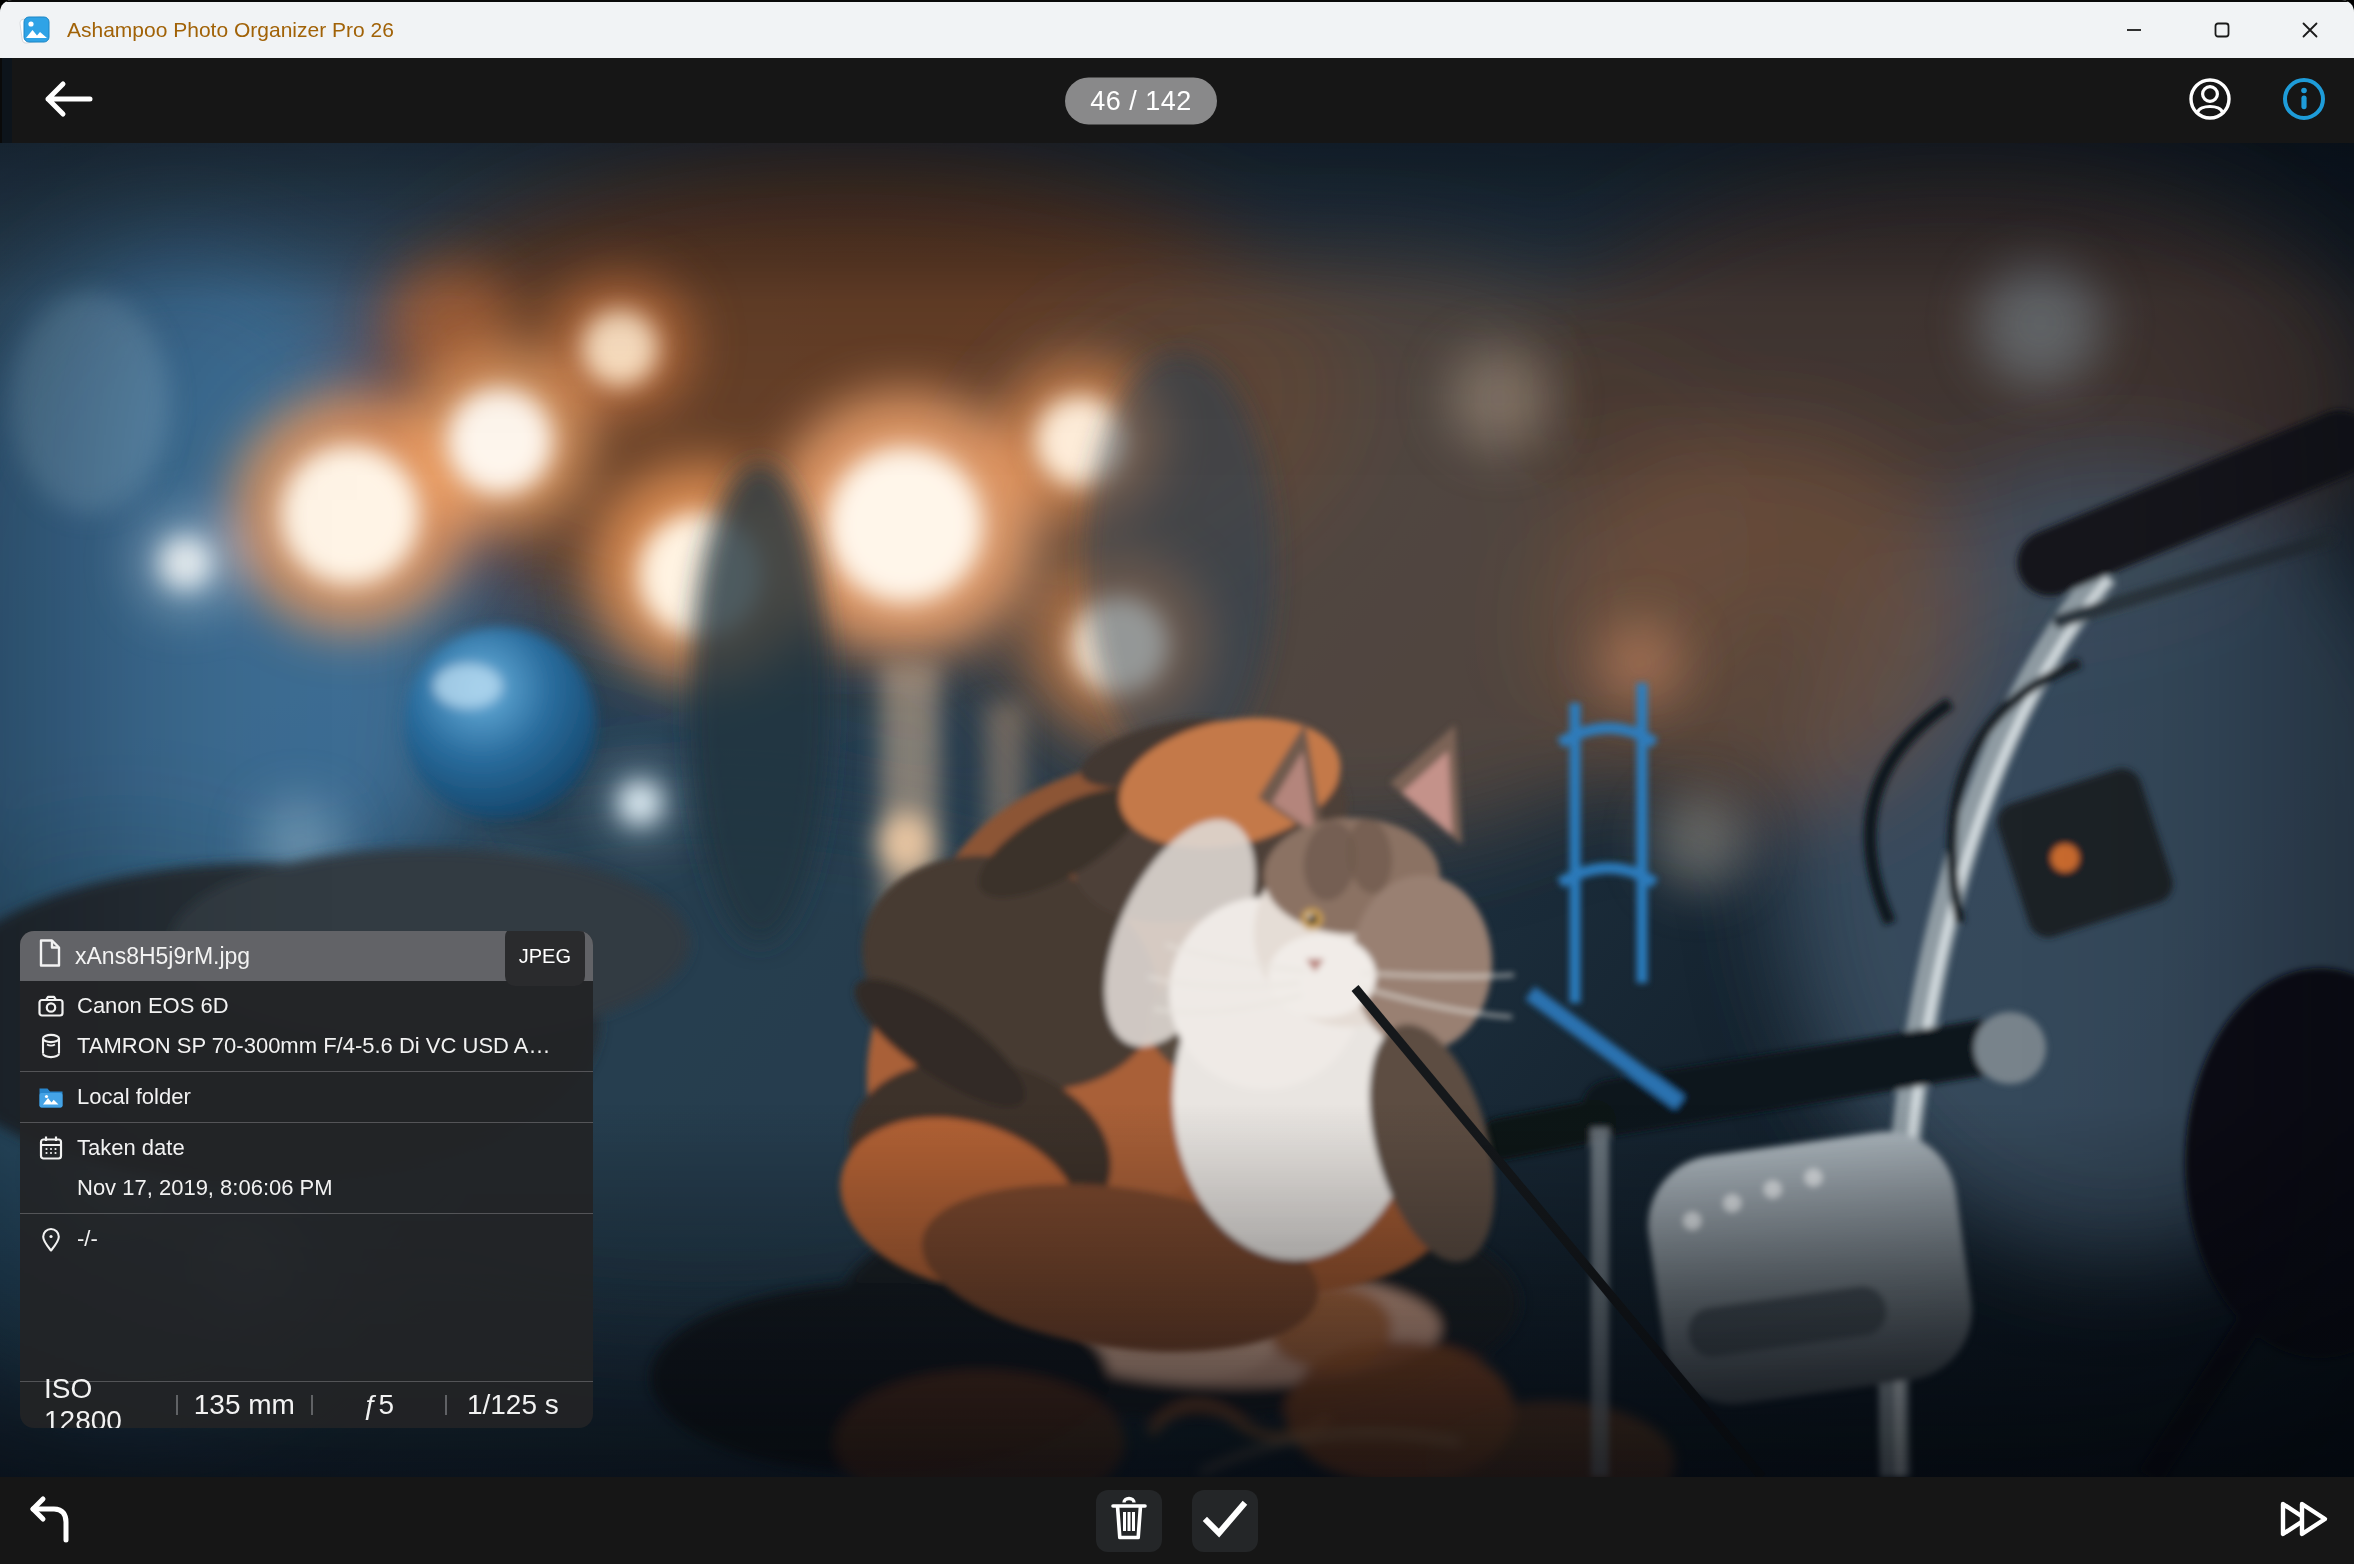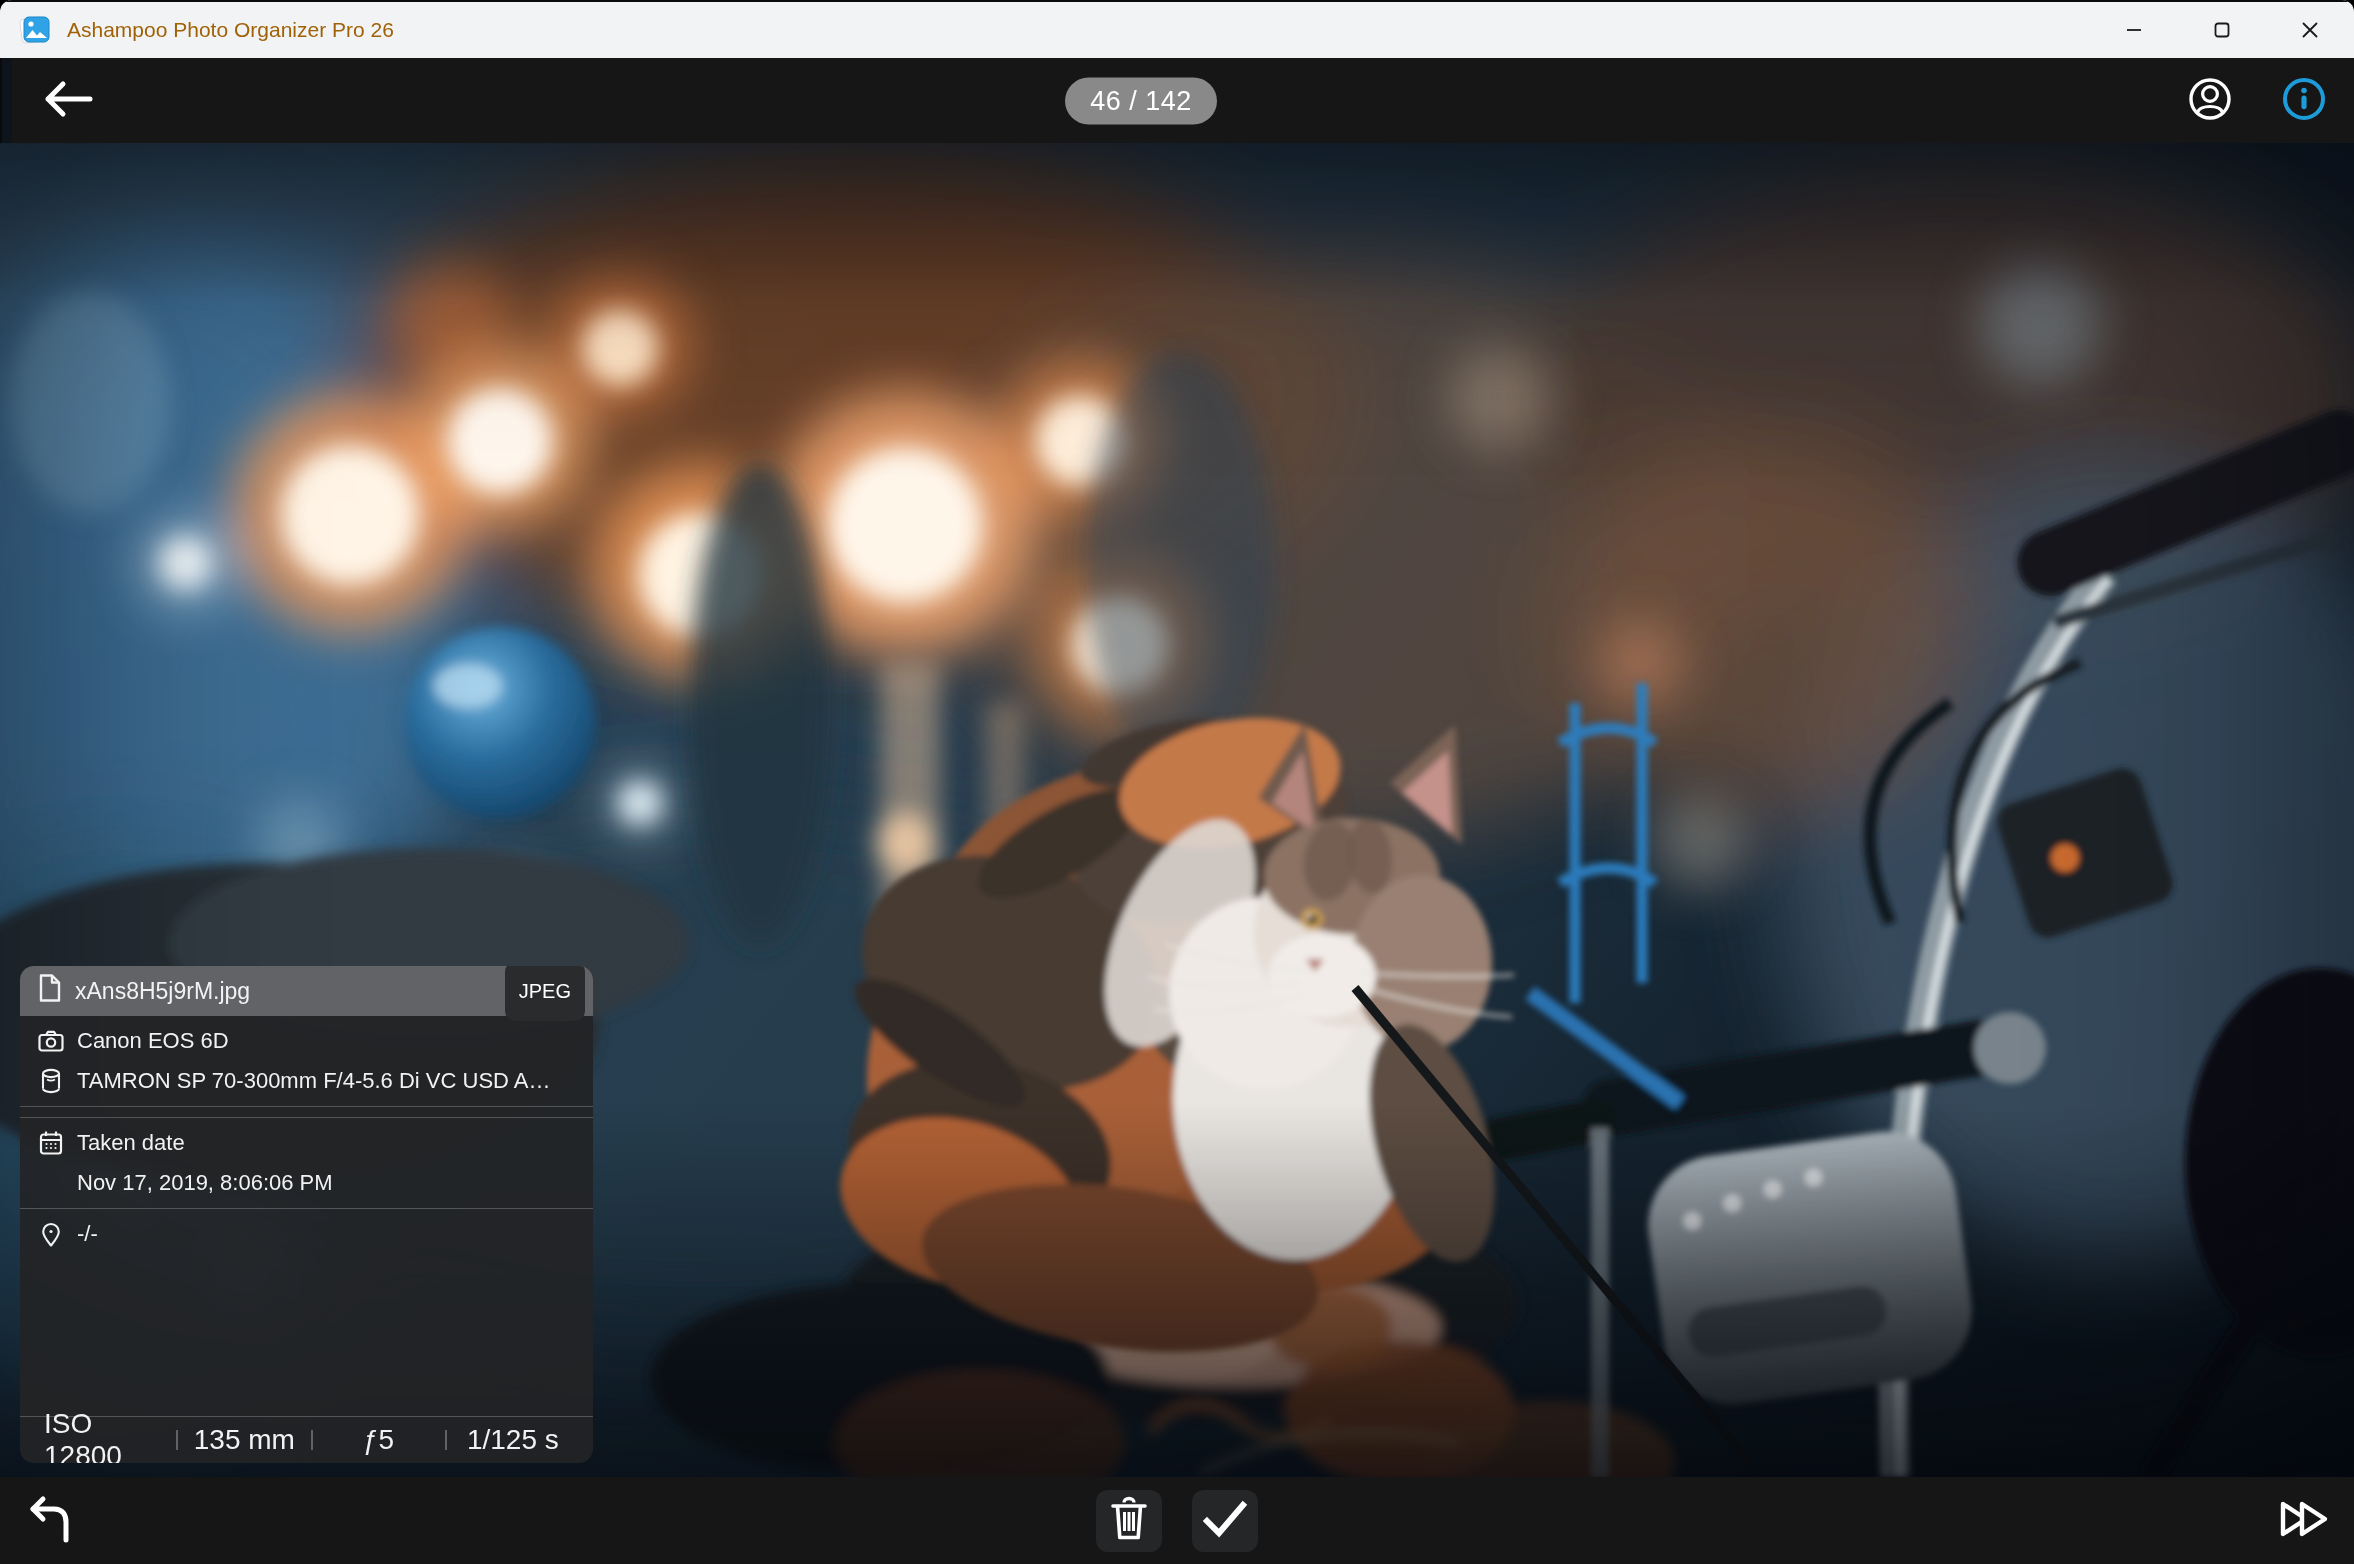--- a/index.html
+++ b/index.html
@@ -55,21 +55,21 @@
   }
   .photo svg.scene { position:absolute; inset:0; display:block; }
   .photo::after {
     content:""; position:absolute; inset:0; pointer-events:none;
     background:linear-gradient(to bottom, rgba(8,10,14,0.42) 0%, transparent 12%, transparent 72%, rgba(4,7,11,0.62) 100%);
     box-shadow: inset 0 0 260px 50px rgba(2,5,10,0.45);
   }
 
   
   .meta-panel {
-    position:absolute; left:20px; top:823px; width:573px; height:497px;
+    position:absolute; left:20px; top:788px; width:573px; height:497px;
     border-radius:14px; overflow:hidden; z-index:5;
     background:rgba(34,35,38,0.93); color:#f2f2f2;
     display:flex; flex-direction:column; font-size:22px;
   }
   .meta-header {
     height:50px; flex:0 0 auto; background:rgba(100,101,105,0.97);
     display:flex; align-items:center; padding:0 8px 0 18px;
   }
   .meta-header .fname { flex:1; margin-left:13px; white-space:nowrap; overflow:hidden; font-size:23px; }
   .fmt-badge {
@@ -368,20 +368,31 @@
               <path d="M7 11.5 q4 2.4 8 0" fill="none" stroke="#f2f2f2" stroke-width="1.8"></path>
             </svg>
           </span>
           <span class="rtext">TAMRON SP 70-300mm F/4-5.6 Di VC USD A…</span>
         </div>
       </div>
 
       <div class="meta-div"></div>
 
       <div class="meta-section">
+        <div class="meta-row">
+          <span class="ric">
+            <svg width="26" height="24" viewBox="0 0 26 24">
+              <path d="M1.5 3.5 h8 l2.5 3 h12.5 v14 a2 2 0 0 1 -2 2 h-19 a2 2 0 0 1 -2 -2 z" fill="#2886cd"></path>
+              <rect x="1.5" y="8" width="23" height="14.5" rx="2" fill="#45a3e6"></rect>
+              <path d="M5 19.5 l5-6.5 3.5 4.5 2.2-2.8 4.8 4.8 z" fill="#ffffff"></path>
+              <circle cx="8.5" cy="11.5" r="1.6" fill="#ffffff"></circle>
+            </svg>
+          </span>
+          <span class="rtext">Local folder</span>
+        </div>
       </div>
 
       <div class="meta-div"></div>
 
       <div class="meta-section">
         <div class="meta-row">
           <span class="ric">
             <svg width="24" height="26" viewBox="0 0 24 26">
               <rect x="2" y="4.5" width="20" height="19" rx="2.5" fill="none" stroke="#f2f2f2" stroke-width="2.2"></rect>
               <path d="M7 1.5 V6 M17 1.5 V6 M2 10 H22" stroke="#f2f2f2" stroke-width="2.2"></path>

